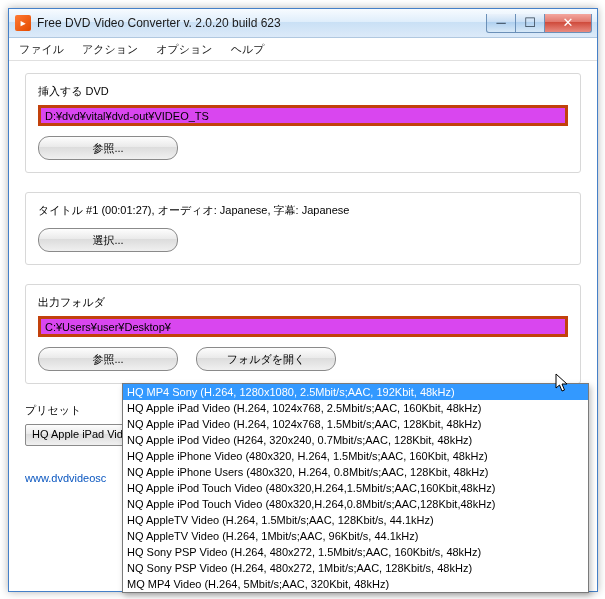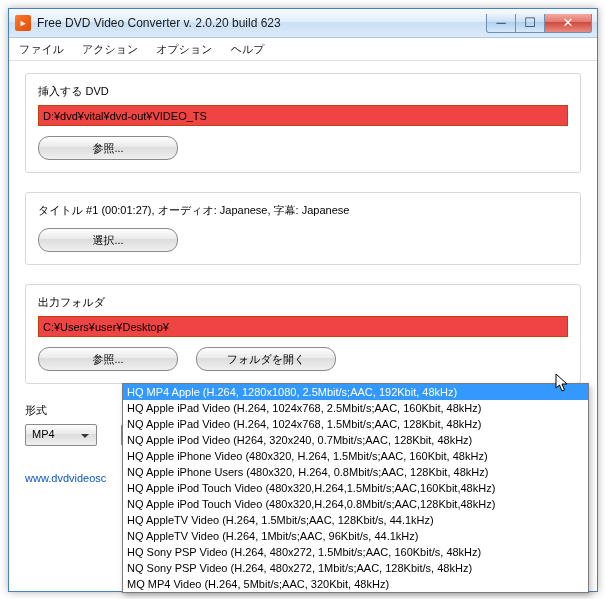--- a/index.html
+++ b/index.html
@@ -10,21 +10,21 @@
 .winbtns{margin-left:auto;display:flex;height:19px;margin-right:5px}
 .winbtn{width:28px;border:1px solid #6b90b8;border-top:none;display:flex;align-items:center;justify-content:center;font-family:Arial;font-size:13px;color:#2a3a4a}
 .winbtn.min{border-radius:0 0 0 3px;background:linear-gradient(#eaf2fb,#c9dff5 45%,#afd0ef 46%,#d8e9f8)}
 .winbtn.max{border-left:none;background:linear-gradient(#eaf2fb,#c9dff5 45%,#afd0ef 46%,#d8e9f8)}
 .winbtn.close{width:46px;border-left:none;border-radius:0 0 3px 0;background:linear-gradient(#f3a7a0,#e1776c 45%,#cf4b3c 46%,#e98b80);color:#fff}
 .menubar{height:20px;padding:1px 8px 1px 10px;display:flex;gap:18px;align-items:center;border-bottom:1px solid #e0e0e0;}
 .menubar span{color:#1a1a1a}
 .content{padding:12px 16px 16px 16px}
 .group{border:1px solid #d8d8d8;border-radius:3px;padding:10px 12px 12px 12px;margin-bottom:19px;background:#fff}
 .lbl{margin-bottom:6px}
-.textfield{width:100%;box-sizing:border-box;height:21px;border:1px solid #c2410c;padding:2px 4px;font:inherit;background:#ef4444}
+.textfield{width:100%;box-sizing:border-box;height:21px;border:3px solid #c2410c;padding:2px 4px;font:inherit;background:#d946ef}
 .btnrow{display:flex;gap:18px;margin-top:10px}
 .btn{min-width:140px;height:24px;border:1px solid #8a8a8a;border-radius:11px;background:linear-gradient(#fdfdfd,#eaeaea 45%,#dcdcdc 46%,#f0f0f0);font:inherit;padding:0 12px;cursor:default}
 .row2{display:flex;gap:24px;align-items:flex-start}
 .combo{height:22px;border:1px solid #8a8a8a;border-radius:2px;background:linear-gradient(#fdfdfd,#eaeaea 45%,#dcdcdc 46%,#f0f0f0);padding:3px 22px 0 6px;position:relative;box-sizing:border-box}
 .combo::after{content:"";position:absolute;right:7px;top:9px;border:4px solid transparent;border-top-color:#3a3a3a}
 .col-format{width:72px}
 .col-preset{flex:1}
 .link{color:#0b57c0;margin-top:26px;display:inline-block}
 .dropdown{position:absolute;left:122px;top:383px;width:465px;border:1px solid #7a7a7a;background:#fff;box-shadow:2px 3px 6px rgba(0,0,0,.25);z-index:10}
 .dd-item{padding:1px 4px 0 4px;height:15px;line-height:15px;font-size:11px;white-space:nowrap;overflow:hidden}
@@ -71,36 +71,32 @@
   <div class="group">
    <div class="lbl">出力フォルダ</div>
    <input class="textfield" value="C:¥Users¥user¥Desktop¥" style="">
    <div class="btnrow">
     <button class="btn">参照...</button>
     <button class="btn">フォルダを開く</button>
    </div>
   </div>
 
   <div class="row2">
-   <div class="col-format">
-    <div class="lbl">形式</div>
-    <div class="combo"><span>MP4</span></div>
-   </div>
    <div class="col-preset">
     <div class="lbl">プリセット</div>
     <div class="combo"><span>HQ Apple iPad Video (H.264, 1024x768, 2.5Mbit/s;AAC, 160Kbit, 48kHz)</span></div>
    </div>
   </div>
 
   <a class="link">www.dvdvideosc</a>
  </div>
 </div>
 
 <div class="dropdown" id="dd">
-    <div class="dd-item sel">HQ MP4 Apple (H.264, 1280x1080, 2.5Mbit/s;AAC, 192Kbit, 48kHz)</div>
+    <div class="dd-item sel">HQ MP4 Sony (H.264, 1280x1080, 2.5Mbit/s;AAC, 192Kbit, 48kHz)</div>
     <div class="dd-item">HQ Apple iPad Video (H.264, 1024x768, 2.5Mbit/s;AAC, 160Kbit, 48kHz)</div>
     <div class="dd-item">NQ Apple iPad Video (H.264, 1024x768, 1.5Mbit/s;AAC, 128Kbit, 48kHz)</div>
     <div class="dd-item">NQ Apple iPod Video (H264, 320x240, 0.7Mbit/s;AAC, 128Kbit, 48kHz)</div>
     <div class="dd-item">HQ Apple iPhone Video (480x320, H.264, 1.5Mbit/s;AAC, 160Kbit, 48kHz)</div>
     <div class="dd-item">NQ Apple iPhone Users (480x320, H.264, 0.8Mbit/s;AAC, 128Kbit, 48kHz)</div>
     <div class="dd-item">HQ Apple iPod Touch Video (480x320,H.264,1.5Mbit/s;AAC,160Kbit,48kHz)</div>
     <div class="dd-item">NQ Apple iPod Touch Video (480x320,H.264,0.8Mbit/s;AAC,128Kbit,48kHz)</div>
     <div class="dd-item">HQ AppleTV Video (H.264, 1.5Mbit/s;AAC, 128Kbit/s, 44.1kHz)</div>
     <div class="dd-item">NQ AppleTV Video (H.264, 1Mbit/s;AAC, 96Kbit/s, 44.1kHz)</div>
     <div class="dd-item">HQ Sony PSP Video (H.264, 480x272, 1.5Mbit/s;AAC, 160Kbit/s, 48kHz)</div>

